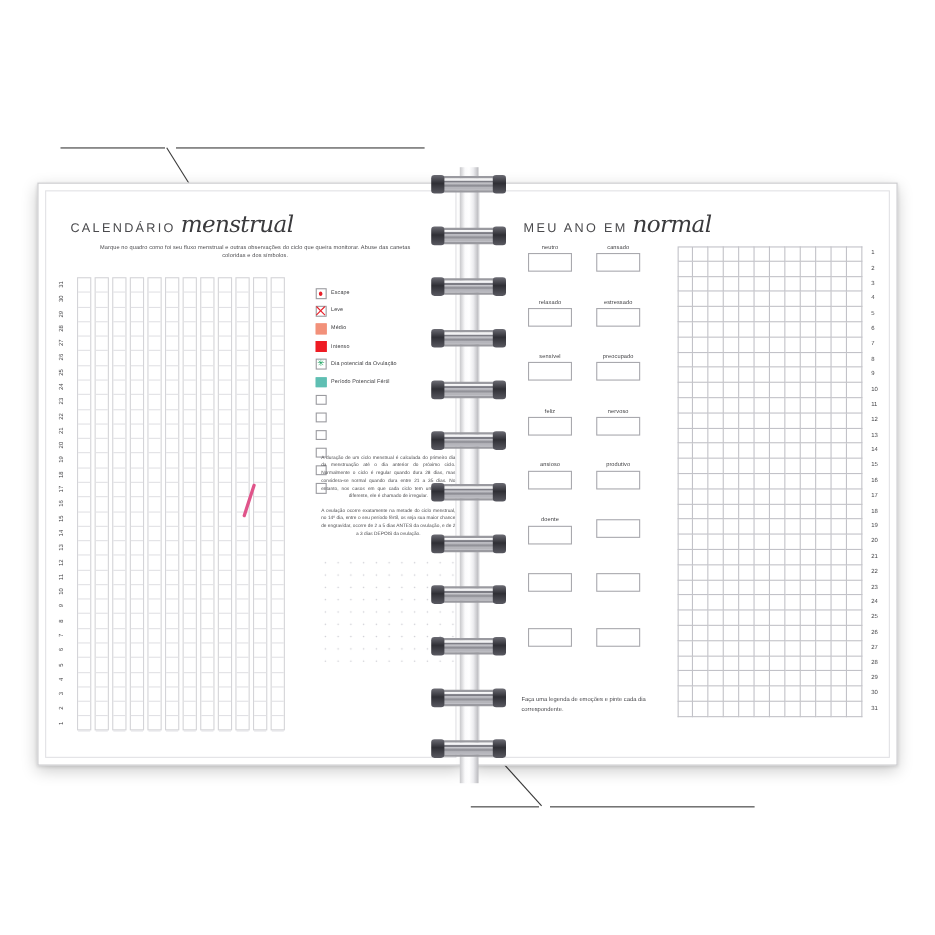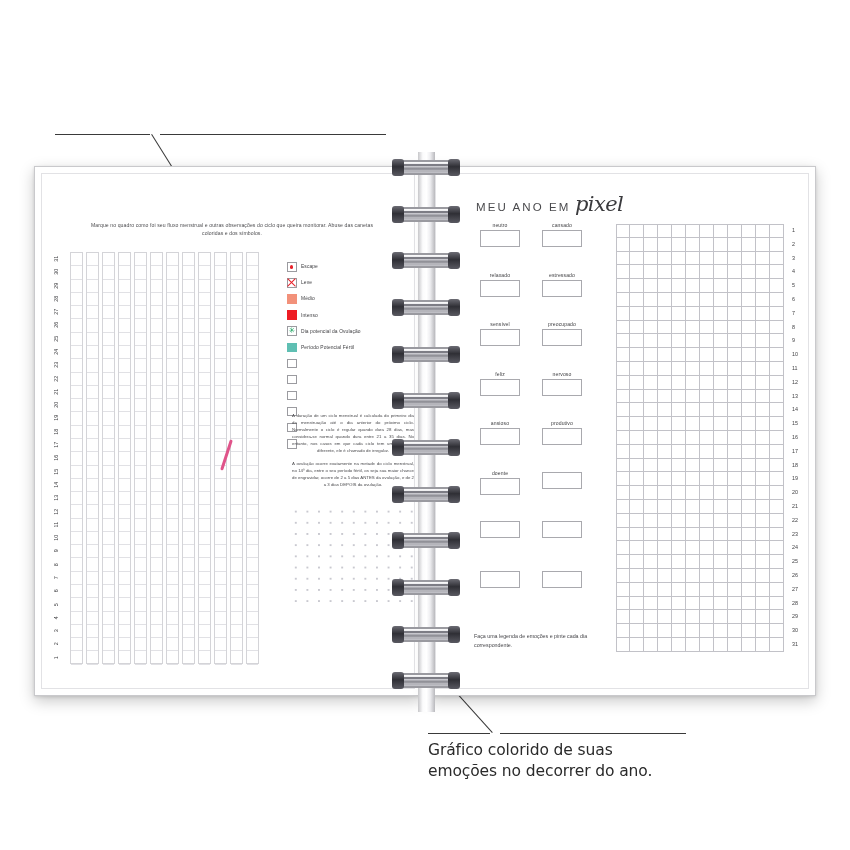--- a/index.html
+++ b/index.html
@@ -208,28 +208,30 @@
 
 <div id="root">
 
   <div class="anno-rule" id="rule-top-left"></div>
   <div class="anno-rule" id="rule-top-right"></div>
   <div class="leader" id="leader-top"></div>
 
   <div class="anno-rule" id="rule-bot-left"></div>
   <div class="anno-rule" id="rule-bot-right"></div>
   <div class="leader" id="leader-bot"></div>
-  <div class="anno-text" id="anno-bottom">Gráfico colorido de suas
-emoções no decorrer do ano.</div>
 
   <div id="spread">
 
     <div class="page" id="page-left">
       <div class="page-inner">
 
+        <div class="hdr" style="left:22px; top:18px;">
+          <span class="hdr-caps">CALENDÁRIO</span>
+          <span class="hdr-script">menstrual</span>
+        </div>
 
         <div class="subtitle" style="left:40px; top:48px; width:300px;">Marque no quadro como foi seu fluxo menstrual e outras  observações do ciclo que queira monitorar.
 Abuse das canetas coloridas e dos símbolos.</div>
 
         <div id="ldays">
             <span style="top: 0px; height: 13.2903px; line-height: 13.2903px;">31</span>
             <span style="top: 13.2903px; height: 13.2903px; line-height: 13.2903px;">30</span>
             <span style="top: 26.5806px; height: 13.2903px; line-height: 13.2903px;">29</span>
             <span style="top: 39.871px; height: 13.2903px; line-height: 13.2903px;">28</span>
             <span style="top: 53.1613px; height: 13.2903px; line-height: 13.2903px;">27</span>
@@ -717,21 +719,21 @@
 
         <div class="marker" id="marker-left"></div>
       </div>
     </div>
 
     <div class="page" id="page-right">
       <div class="page-inner">
 
         <div class="hdr" id="rhdr">
           <span class="hdr-caps">MEU ANO EM</span>
-          <span class="hdr-script">pixel</span>
+          <span class="hdr-script">normal</span>
         </div>
 
         <div id="emolist">
             <div class="emo-cell" style="left: 0px; top: 0px;">
               <span class="emo-lbl">neutro</span>
               <div class="emo-box"></div>
             </div>
             <div class="emo-cell" style="left: 62px; top: 0px;">
               <span class="emo-lbl">cansado</span>
               <div class="emo-box"></div>

